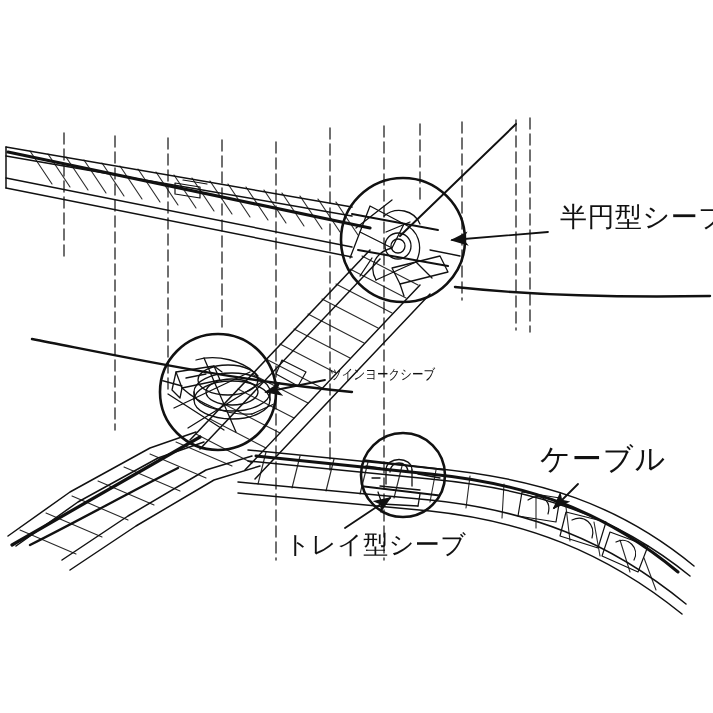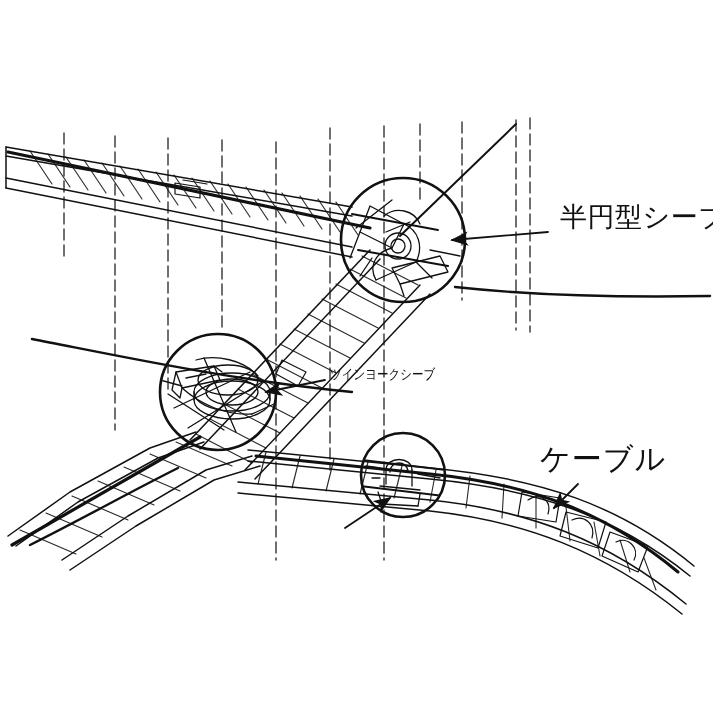--- a/index.html
+++ b/index.html
@@ -261,16 +261,17 @@
         <path d="M400,236 L516,124"></path>
       </g>
 
     </g>
   </svg>
 
   <div class="lbl" id="label-semicircular">半円型シーブ</div>
 
   <div class="lbl" id="label-cable">ケーブル</div>
 
+  <div class="lbl" id="label-tray">トレイ型シーブ</div>
 
   <div class="lbl" id="label-twinyoke">ツインヨークシーブ</div>
 
 </div>
 
 </body></html>

